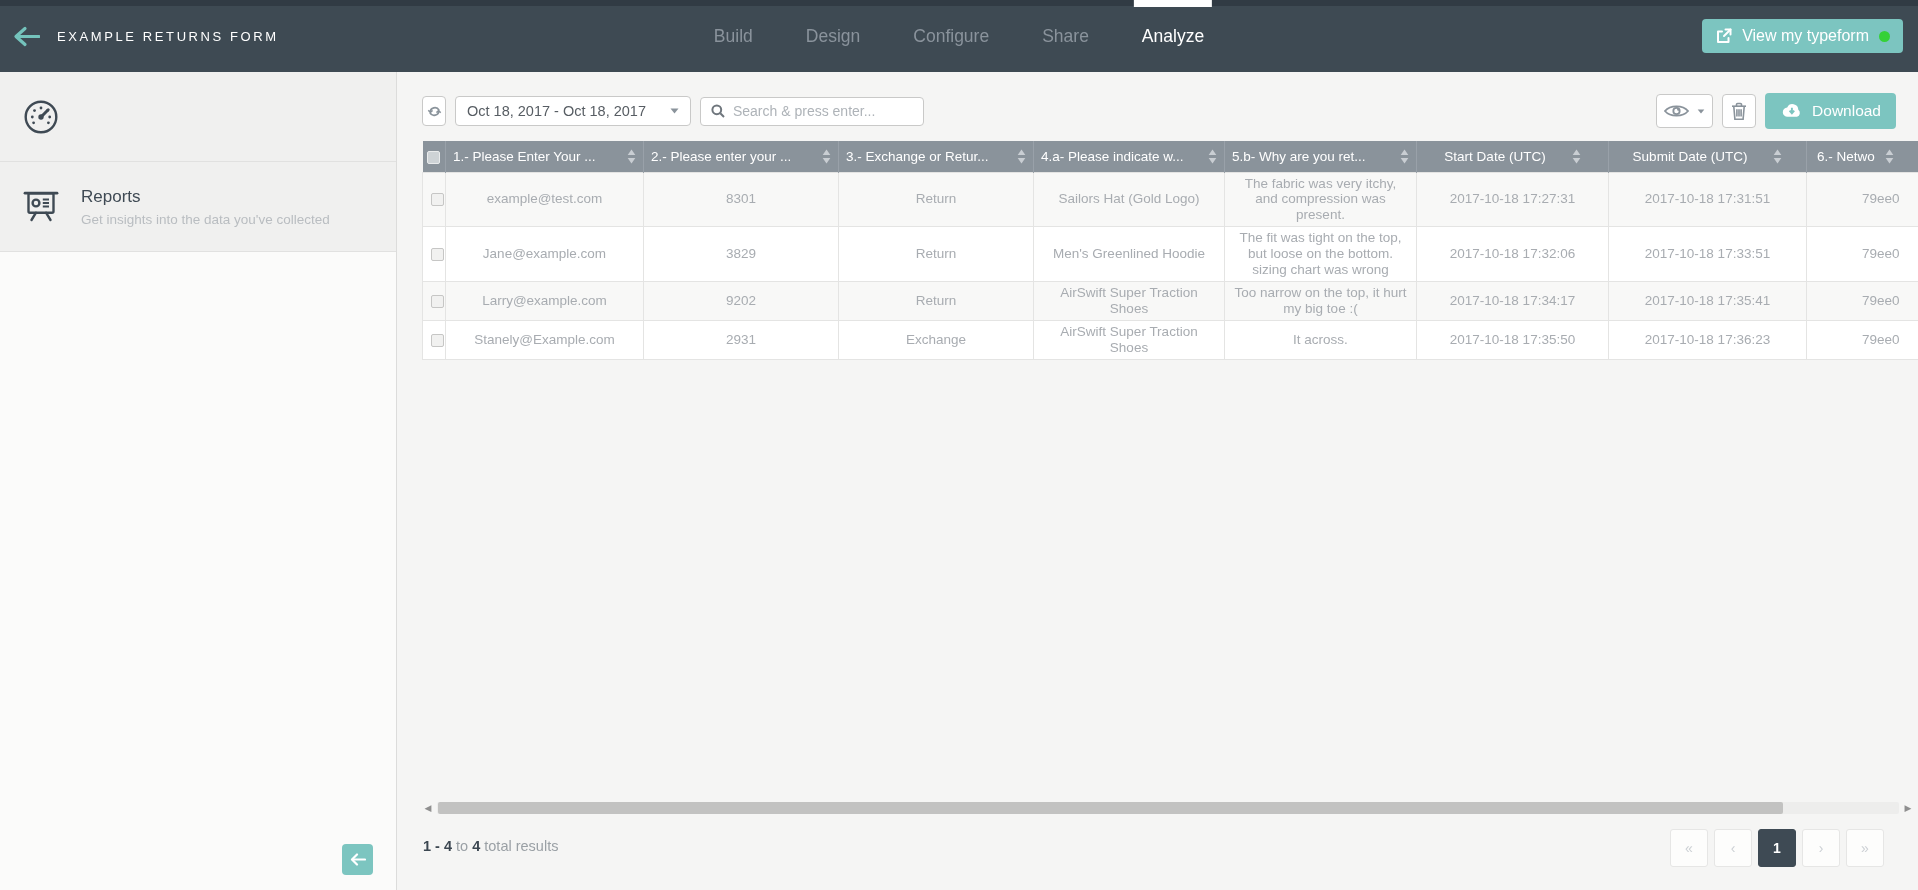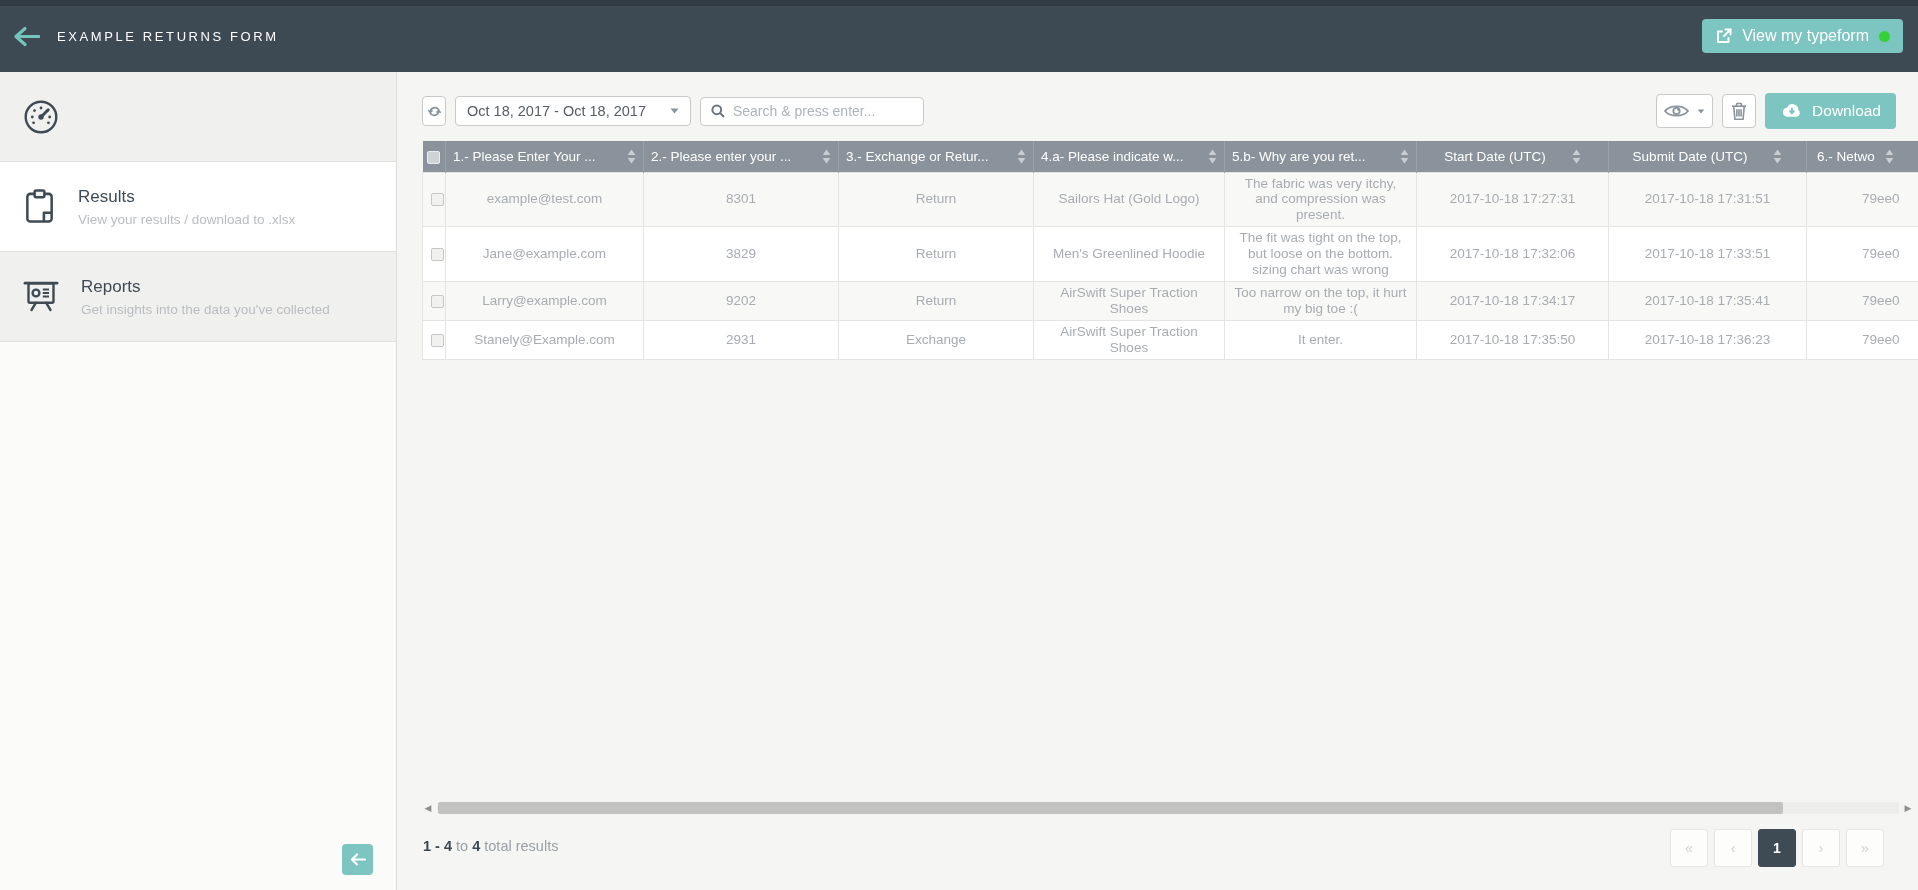--- a/index.html
+++ b/index.html
@@ -81,20 +81,38 @@
 <div class="topbar">
   <div class="topbar-left">
     <span class="icn">
       <svg width="27" height="21" viewBox="0 0 27 21" fill="none" stroke="#74c3bc" stroke-width="3.2" stroke-linecap="round" stroke-linejoin="round">
           <path d="M12 2.5 L3 10.5 L12 18.5"></path>
           <path d="M3.5 10.5 H26"></path>
         </svg>
     </span>
     <span class="form-title">EXAMPLE RETURNS FORM</span>
   </div>
+  <nav class="topbar-tabs">
+      <div class="tab">
+        <span>Build</span>
+      </div>
+      <div class="tab">
+        <span>Design</span>
+      </div>
+      <div class="tab">
+        <span>Configure</span>
+      </div>
+      <div class="tab">
+        <span>Share</span>
+      </div>
+      <div class="tab active">
+        <span>Analyze</span>
+        <i class="tab-indicator"></i>
+      </div>
+    </nav>
   <button class="view-btn">
     <span class="icn">
       <svg width="17" height="17" viewBox="0 0 17 17" fill="none" stroke="#fff" stroke-width="2" stroke-linecap="round" stroke-linejoin="round">
           <path d="M7 3.5 H3 V14 H13.5 V10"></path>
           <path d="M9 8 L15.5 1.5"></path>
           <path d="M10.5 1.5 H15.5 V6.5"></path>
         </svg>
     </span>
     <span>View my typeform</span>
     <span class="green-dot"></span>
@@ -114,33 +132,20 @@
                 <circle cx="10.3" cy="19" r="1.4"></circle>
                 <circle cx="12.5" cy="12.6" r="1.4"></circle>
                 <circle cx="19" cy="10" r="1.4"></circle>
                 <circle cx="25.5" cy="12.6" r="1.4"></circle>
                 <circle cx="27.7" cy="19" r="1.4"></circle>
                 <circle cx="11.6" cy="24.8" r="1.4"></circle>
                 <circle cx="26.4" cy="24.8" r="1.4"></circle>
               </g>
             </svg>
           </span>
-        </div>
-        <div class="side-item active">
-          <span class="icn">
-            <svg width="35" height="38" viewBox="0 0 36 38" fill="none" stroke="#3f4a54" stroke-width="2.6" stroke-linejoin="round">
-              <rect x="5.5" y="5.5" width="25" height="28.5" rx="3"></rect>
-              <rect x="13" y="2" width="10" height="7" rx="1.5" fill="#f0f0ef"></rect>
-              <path d="M30 25 L22.5 25 L22.5 33.5" fill="#f0f0ef"></path>
-            </svg>
-          </span>
-          <div>
-            <div class="side-title">Results</div>
-            <div class="side-sub">View your results / download to .xlsx</div>
-          </div>
         </div>
         <div class="side-item">
           <span class="icn">
             <svg width="38" height="36" viewBox="0 0 38 36" fill="none" stroke="#3f4a54" stroke-width="2.4">
               <path d="M3 4.2 H35" stroke-width="2.8" stroke-linecap="round"></path>
               <rect x="6.5" y="4.2" width="25" height="19.5" rx="1.5"></rect>
               <circle cx="14" cy="14" r="3.4"></circle>
               <path d="M20.8 10.6 H27 M20.8 14 H27 M20.8 17.4 H27" stroke-width="2"></path>
               <path d="M14 23.7 L9.5 31 M24 23.7 L28.5 31" stroke-linecap="round"></path>
             </svg>
@@ -365,21 +370,21 @@
               <td>2017-10-18 17:34:17</td>
               <td>2017-10-18 17:35:41</td>
               <td>79ee0</td>
             </tr>
             <tr style="height: 37px;">
               <td><span class="cbx"></span></td>
               <td>Stanely@Example.com</td>
               <td>2931</td>
               <td>Exchange</td>
               <td>AirSwift Super Traction Shoes</td>
-              <td>It enter.</td>
+              <td>It across.</td>
               <td>2017-10-18 17:35:50</td>
               <td>2017-10-18 17:36:23</td>
               <td>79ee0</td>
             </tr>
           </tbody>
         </table>
     </div>
 
     <div class="hscrollbar">
       <span class="scroll-arrow">◀</span>

